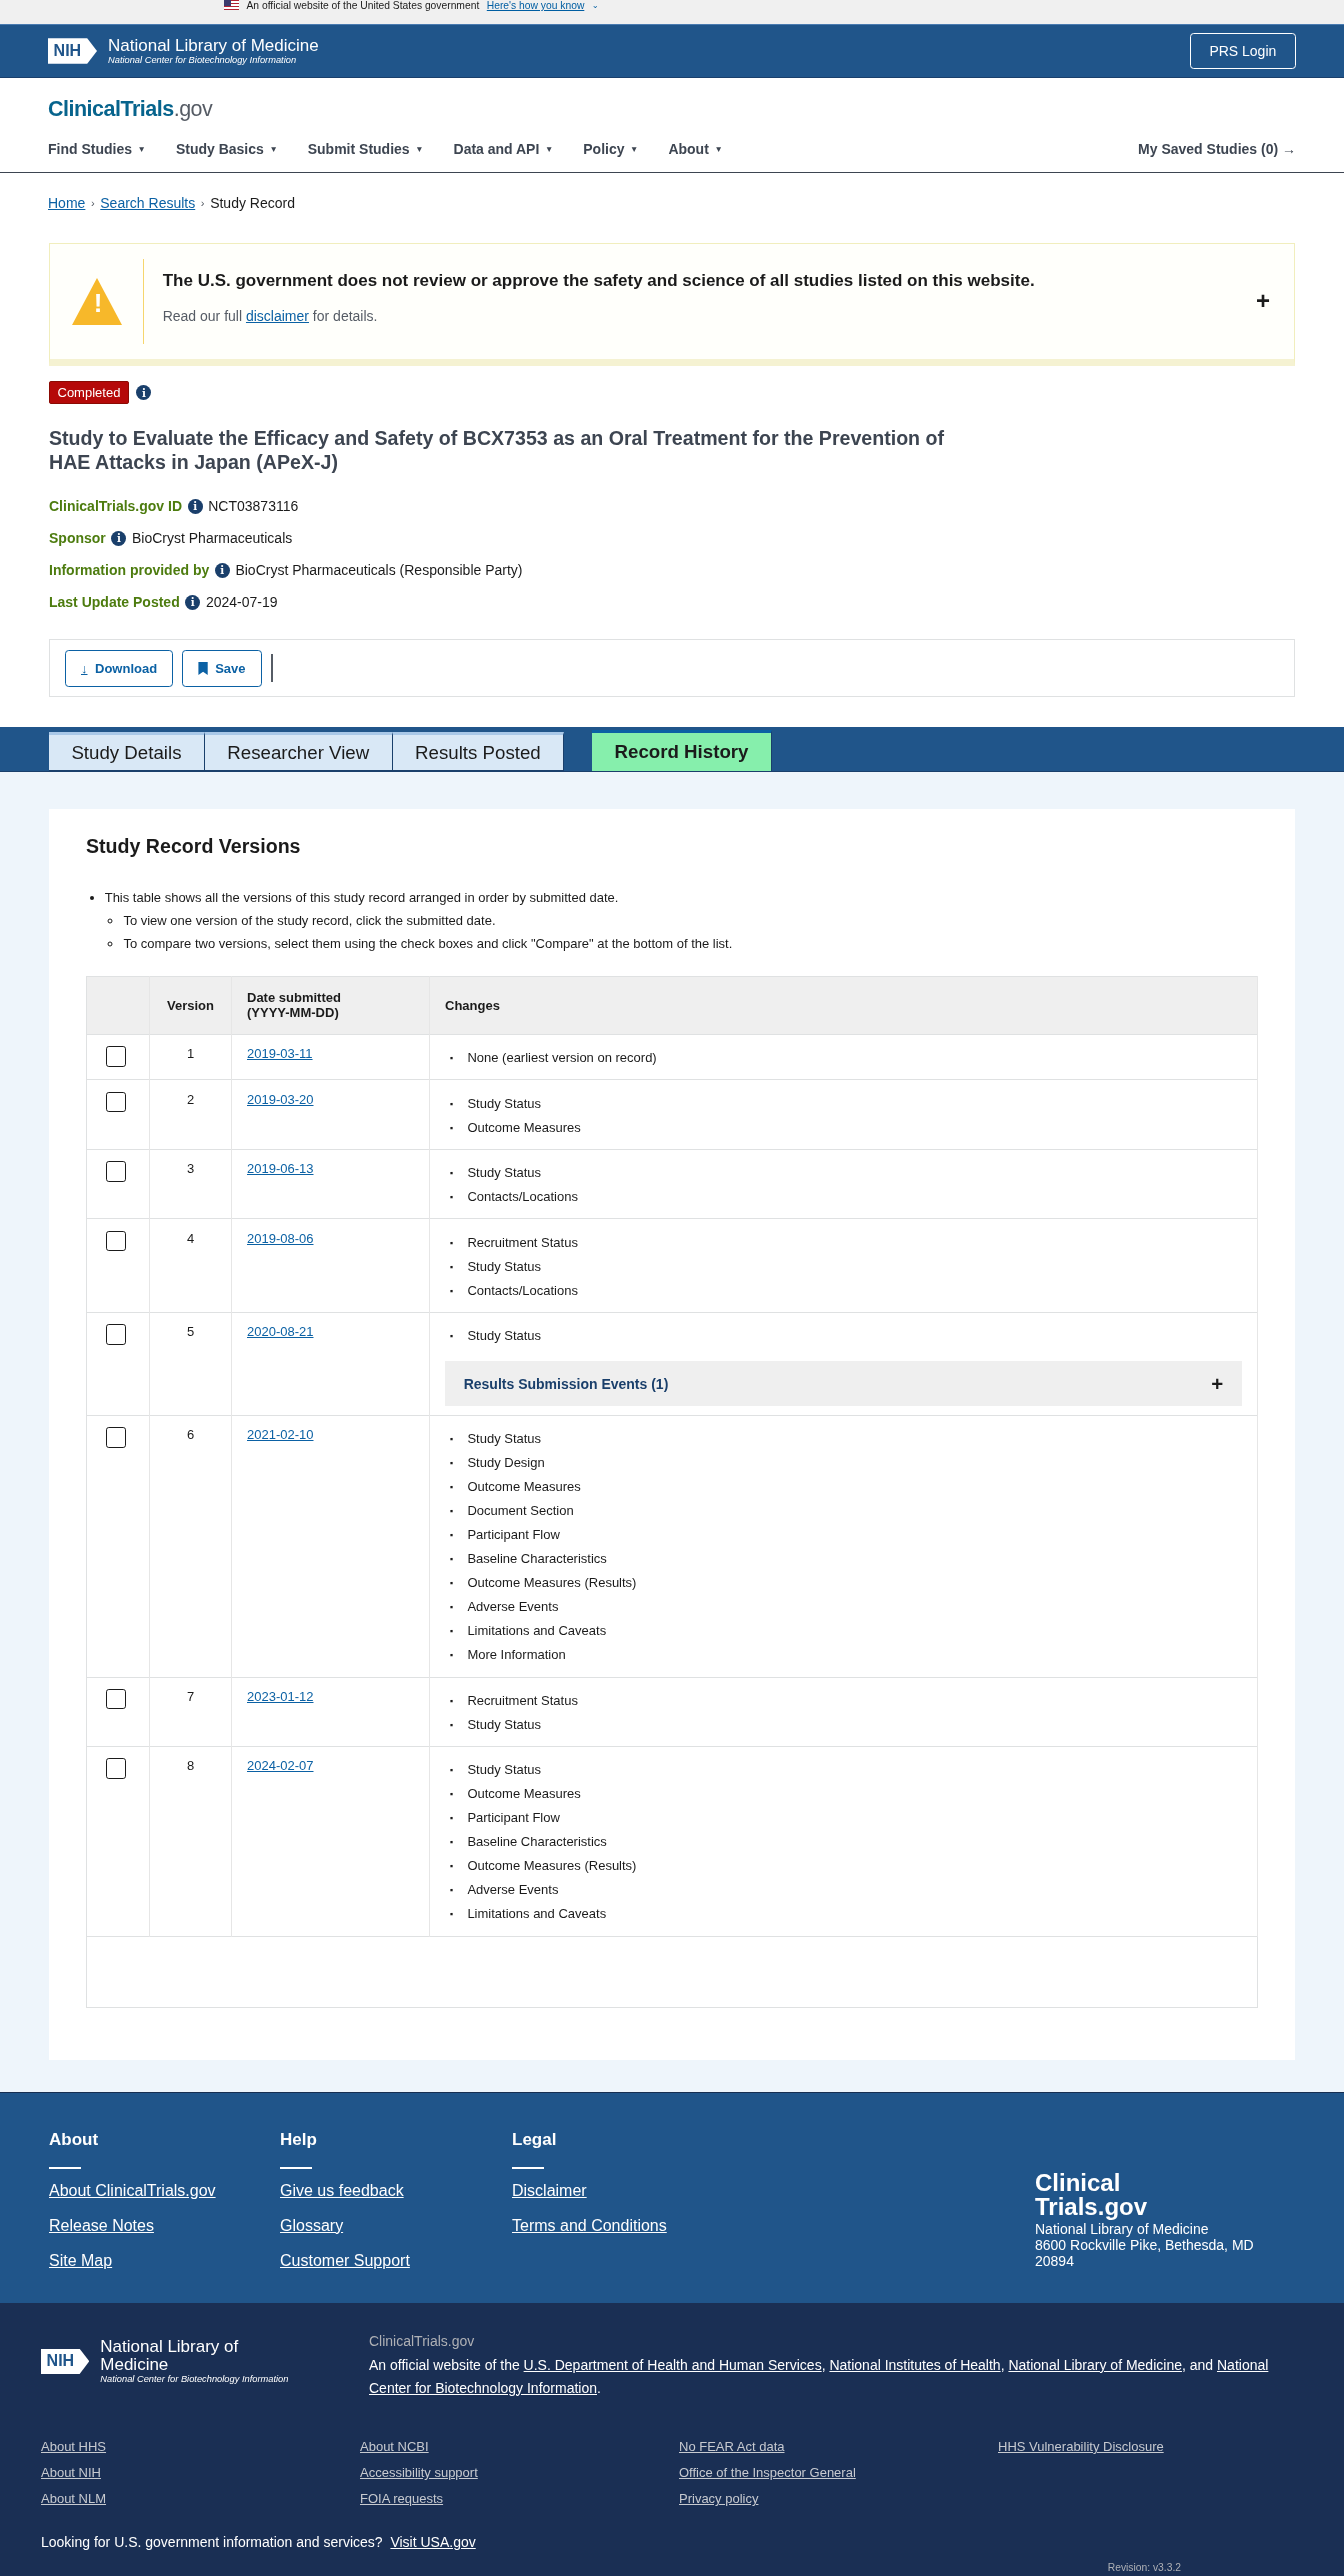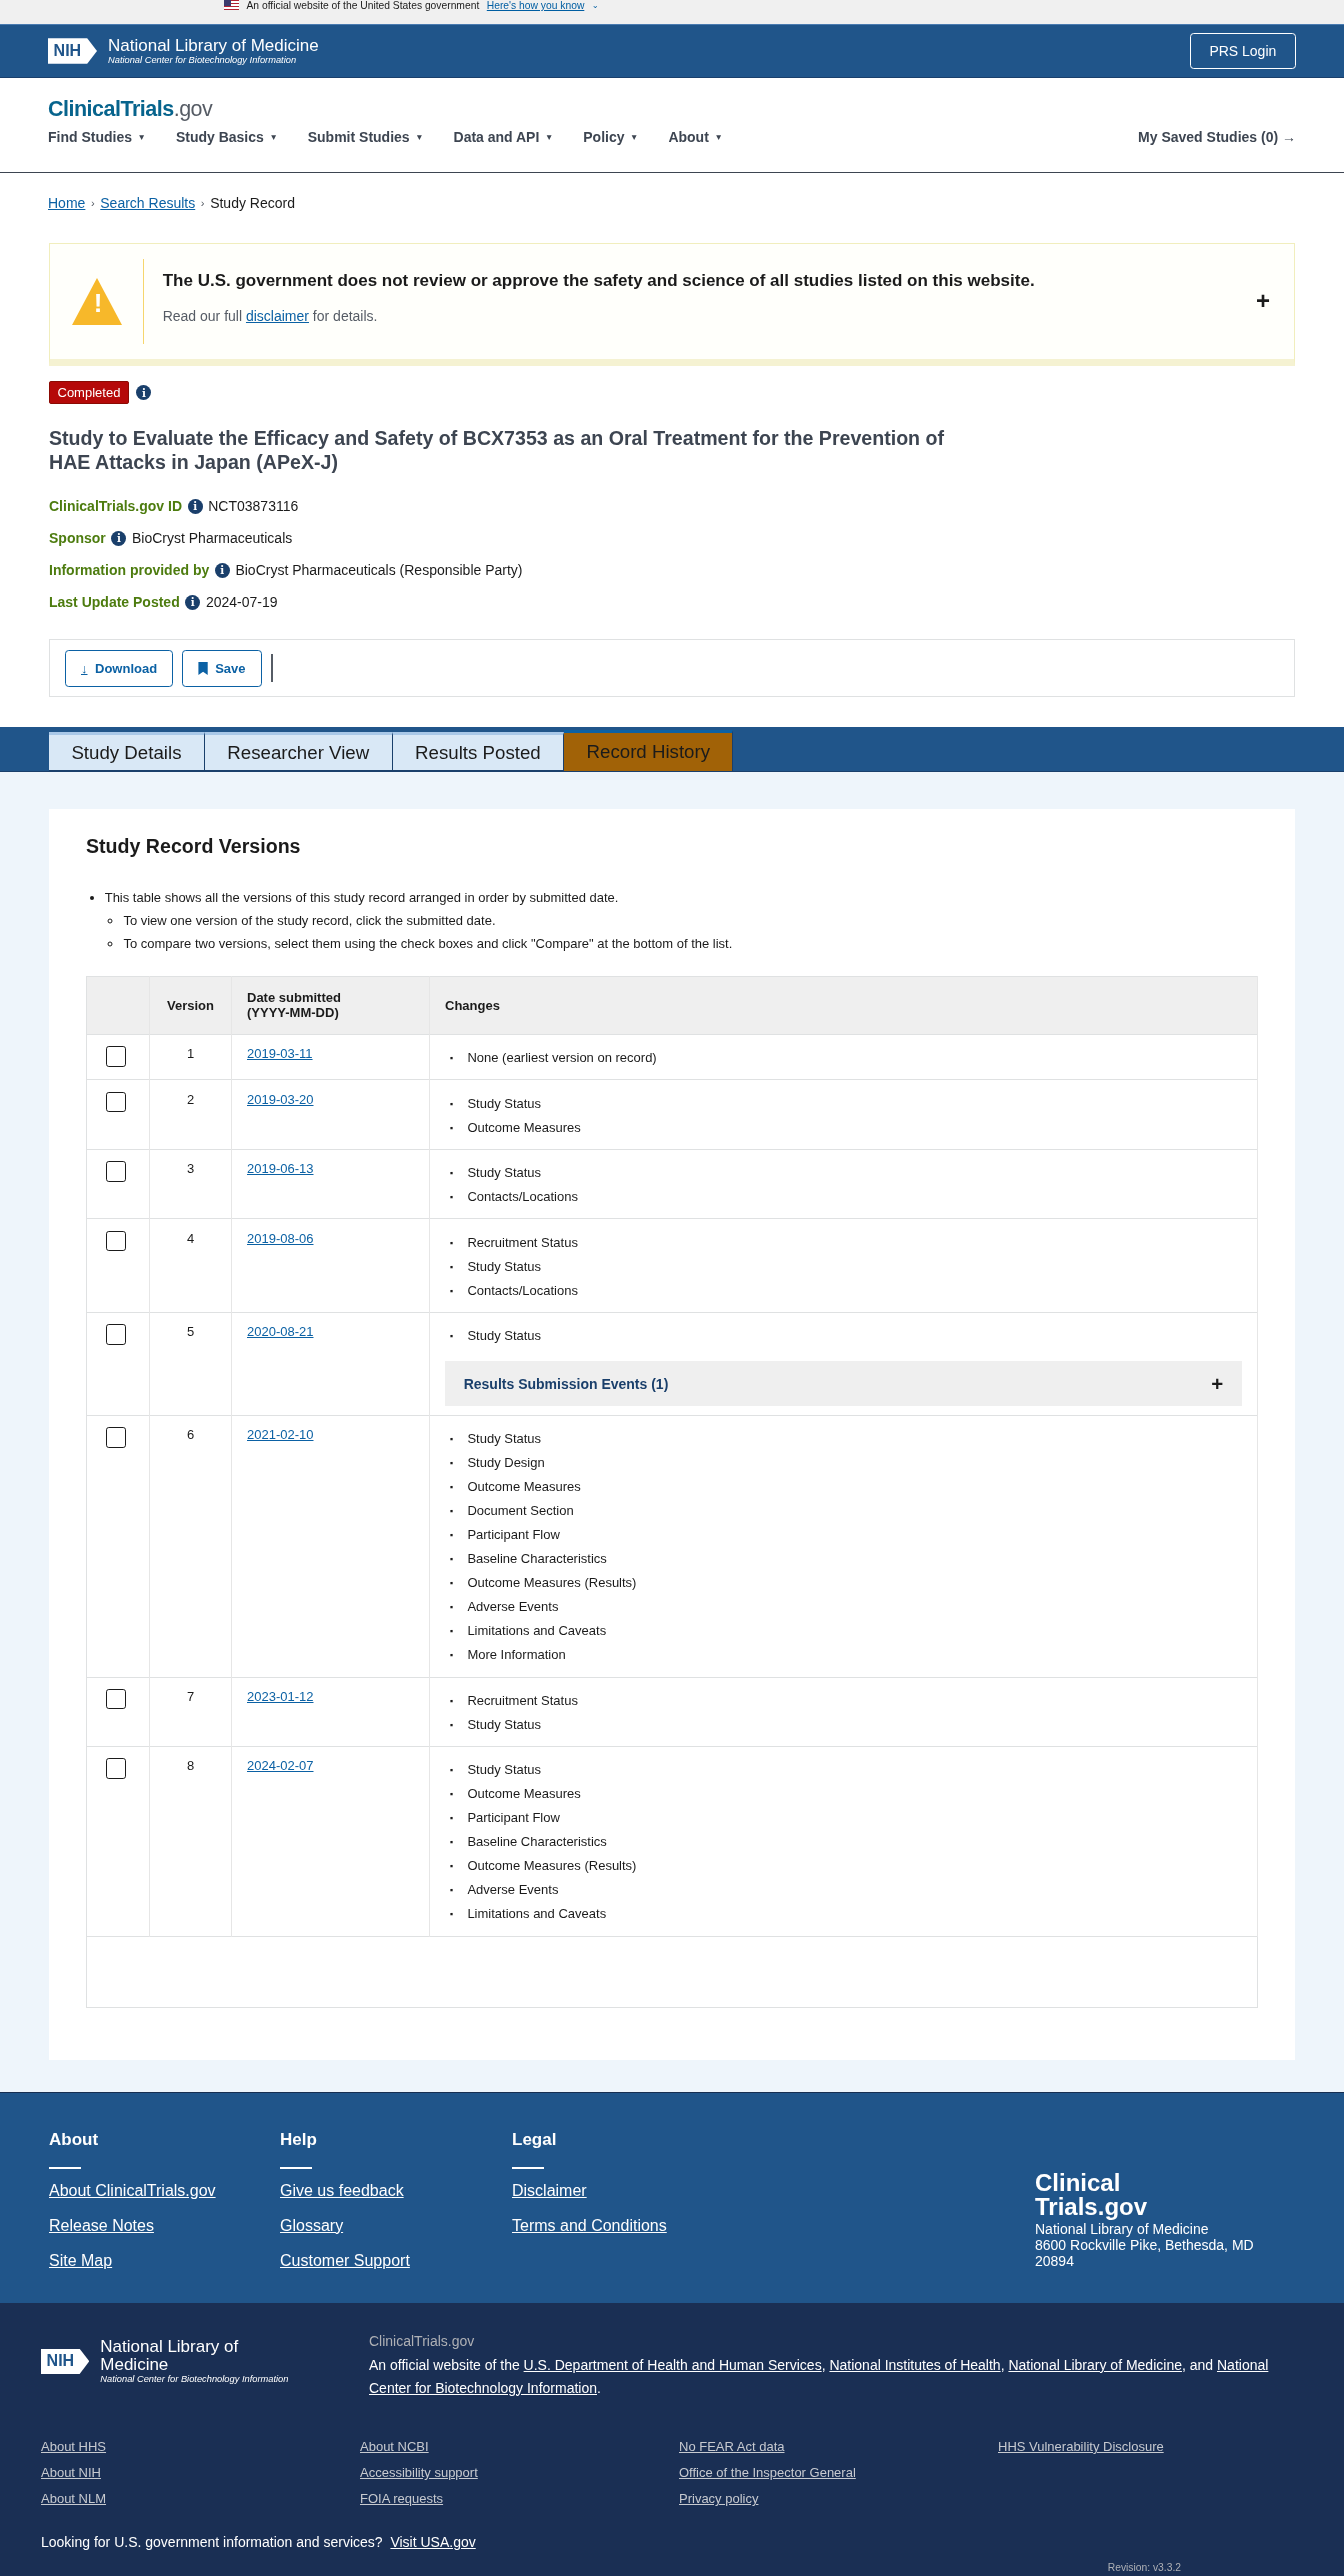--- a/index.html
+++ b/index.html
@@ -17,21 +17,21 @@
   .nih-logo { display: flex; align-items: center; gap: 11px; color: #fff; }
   .nih-badge { background: #fff; color: #20558a; font-weight: bold; font-size: 16px; padding: 3.7px 5.6px; clip-path: polygon(0 0, 80% 0, 100% 50%, 80% 100%, 0 100%); width: 49px; }
   .nih-text .t1 { font-size: 17px; line-height: 18px; }
   .nih-text .t2 { font-size: 9.3px; font-style: italic; }
   .prs-btn { border: 0.9px solid #fff; border-radius: 3.7px; color: #fff; font-size: 14px; padding: 9.3px 18.7px; background: transparent; }
 
   
   .site-header { padding: 0 48px; border-bottom: 1.9px solid #3d4551; height: 95px; position: relative; }
   .site-logo { position: absolute; top: 18.7px; left: 48px; font-size: 21.5px; font-weight: bold; color: #07648d; letter-spacing: -0.5px; }
   .site-logo span { font-weight: normal; color: #565c65; }
-  .site-nav { position: absolute; top: 51px; left: 48px; right: 48px; display: flex; align-items: center; }
+  .site-nav { position: absolute; top: 63px; left: 48px; right: 48px; display: flex; align-items: center; }
   .nav-item { font-size: 14px; font-weight: bold; color: #3d4551; margin-right: 30px; display: flex; align-items: center; gap: 5.6px; }
   .nav-item .chev { font-size: 8.4px; }
   .saved { margin-left: auto; font-size: 14px; font-weight: bold; color: #3d4551; }
 
   .breadcrumb { padding: 22.4px 48px 0; font-size: 14px; display: flex; gap: 5.6px; align-items: center; }
   .breadcrumb .sep { color: #565c65; font-size: 11.2px; }
 
   
   .disclaimer { margin: 32px 49px 0; height: 123px; background: #fffffb; border: 0.9px solid #f1eebd; border-bottom: 7.5px solid #f5f2d2; position: relative; display: flex; }
   .warn-icon-wrap { width: 93px; display: flex; align-items: center; justify-content: center; }
@@ -51,21 +51,21 @@
   .meta-row { display: flex; align-items: center; gap: 5.6px; font-size: 14px; margin-bottom: 16px; height: 16px; }
   .meta-row .label { font-weight: bold; color: #4d7c0f; }
 
   .action-bar { margin: 29px 49px 0; height: 58px; border: 0.9px solid #dfe1e2; display: flex; align-items: center; padding-left: 15px; gap: 9.3px; }
   .act-btn { border: 1.9px solid #0b61a4; border-radius: 3.7px; color: #0b61a4; font-weight: bold; font-size: 13px; height: 37px; padding: 0 15px; display: flex; align-items: center; gap: 7.5px; background: #fff; }
   .vbar { width: 1.9px; height: 28px; background: #565c65; }
 
   
   .tabs-bar { margin-top: 30px; height: 45px; background: #20558a; border-bottom: 1.9px solid #1a3f6b; display: flex; padding-left: 49px; align-items: flex-end; }
   .tab { height: 39px; padding: 0 22.4px; background: #d9e8f6; border-top: 3.7px solid #a9c8e8; border-right: 0.9px solid #1a3f6b; border-bottom: 1.9px solid #1a3f6b; font-size: 18.7px; color: #1b1b1b; display: flex; align-items: center; }
-  .tab.active { background: #a16207; border-top: 3.7px solid #0b61a4; border-bottom: none; font-weight: normal; height: 41px; }
+  .tab.active { background: #86efac; border-top: 3.7px solid #0b61a4; border-bottom: none; font-weight: bold; height: 41px; margin-left: 28px; }
 
   
   .main-bg { background: #eef5fb; padding: 37px 49px 32px; }
   .card { background: #fff; padding: 26px 37px 52px; }
   .card h2 { font-size: 19.6px; font-weight: bold; color: #1b1b1b; }
   .instr { margin-top: 28px; font-size: 13px; padding-left: 18.7px; line-height: 23px; }
   .instr ul { padding-left: 18.7px; }
   table { margin-top: 20.5px; width: 100%; border-collapse: collapse; border: 0.9px solid #dfe1e2; }
   thead th { background: #efefef; font-size: 13px; font-weight: bold; text-align: left; padding: 9.3px 15px; height: 58px; border-right: 0.9px solid #e6e6e6; color: #1b1b1b; }
   thead th.c-ver { text-align: center; }

